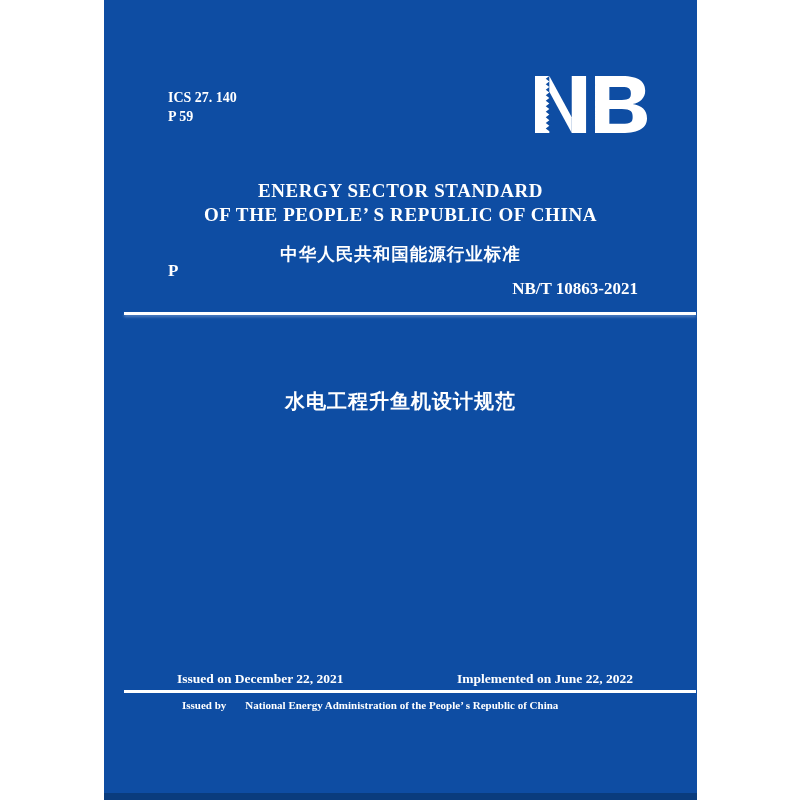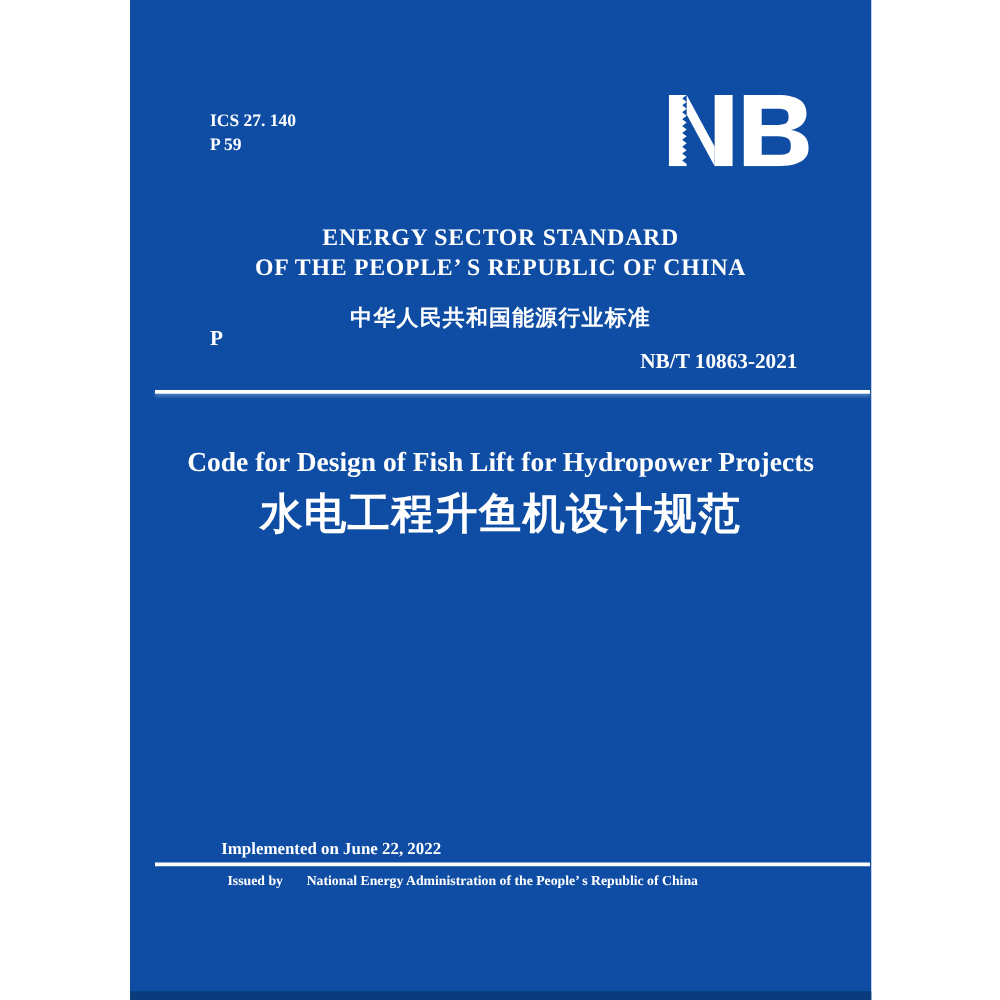--- a/index.html
+++ b/index.html
@@ -42,21 +42,21 @@
   .std-zh   { top: 242px; font-size: 17.5px; font-weight: bold; letter-spacing: 1px; }
 
   .category-letter { left: 64px; top: 261px; font-size: 17px; font-weight: bold; }
   .standard-number { right: 59px; top: 279px; font-size: 17px; font-weight: bold; }
 
   .rule { position: absolute; left: 20px; right: 1px; height: 3px; background: #ffffff; }
   .rule-top { top: 312px; box-shadow: 0 2px 3px rgba(220,235,255,0.35); }
   .rule-bottom { top: 690px; }
 
   .title-en { top: 357px; font-size: 22px; font-weight: bold; }
-  .title-zh { top: 388px; font-size: 34px; font-weight: bold; letter-spacing: 1px; }
+  .title-zh { top: 388px; font-size: 20px; font-weight: bold; letter-spacing: 1px; }
 
   .dates-row {
     position: absolute; left: 73px; right: 64px; top: 671px;
     display: flex; justify-content: space-between;
     font-size: 13.5px; font-weight: bold;
   }
   .issued-by-row {
     position: absolute; left: 78px; top: 699px;
     display: flex; gap: 19px;
     font-size: 11px; font-weight: bold;
@@ -90,24 +90,24 @@
 
     <div class="abs center std-en-1">ENERGY SECTOR STANDARD</div>
     <div class="abs center std-en-2">OF THE PEOPLE’ S REPUBLIC OF CHINA</div>
     <div class="abs center std-zh">中华人民共和国能源行业标准</div>
 
     <div class="abs category-letter">P</div>
     <div class="abs standard-number">NB/T 10863-2021</div>
 
     <div class="rule rule-top"></div>
 
-    <div class="abs center title-en">Code for Design of Fish Lift for Hydropower Projects</div>
     <div class="abs center title-zh">水电工程升鱼机设计规范</div>
 
     <div class="dates-row">
+      <span>Issued on December 22, 2021</span>
       <span>Implemented on June 22, 2022</span>
     </div>
 
     <div class="rule rule-bottom"></div>
 
     <div class="issued-by-row">
       <span>Issued by</span>
       <span>National Energy Administration of the People’ s Republic of China</span>
     </div>
 

